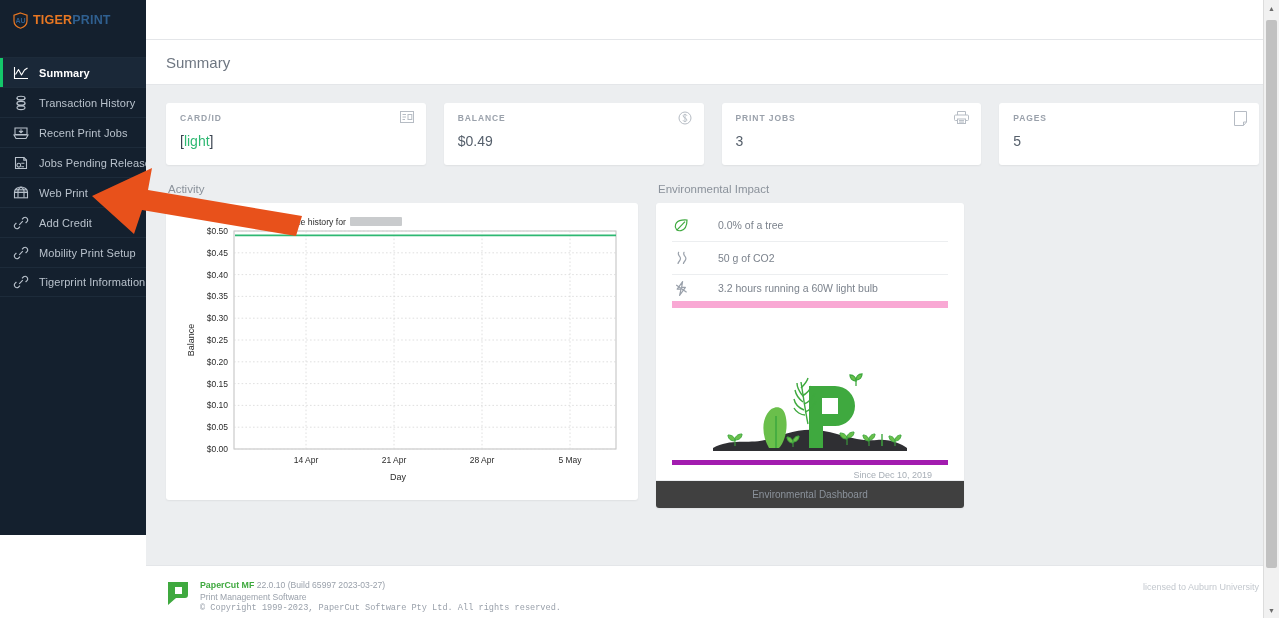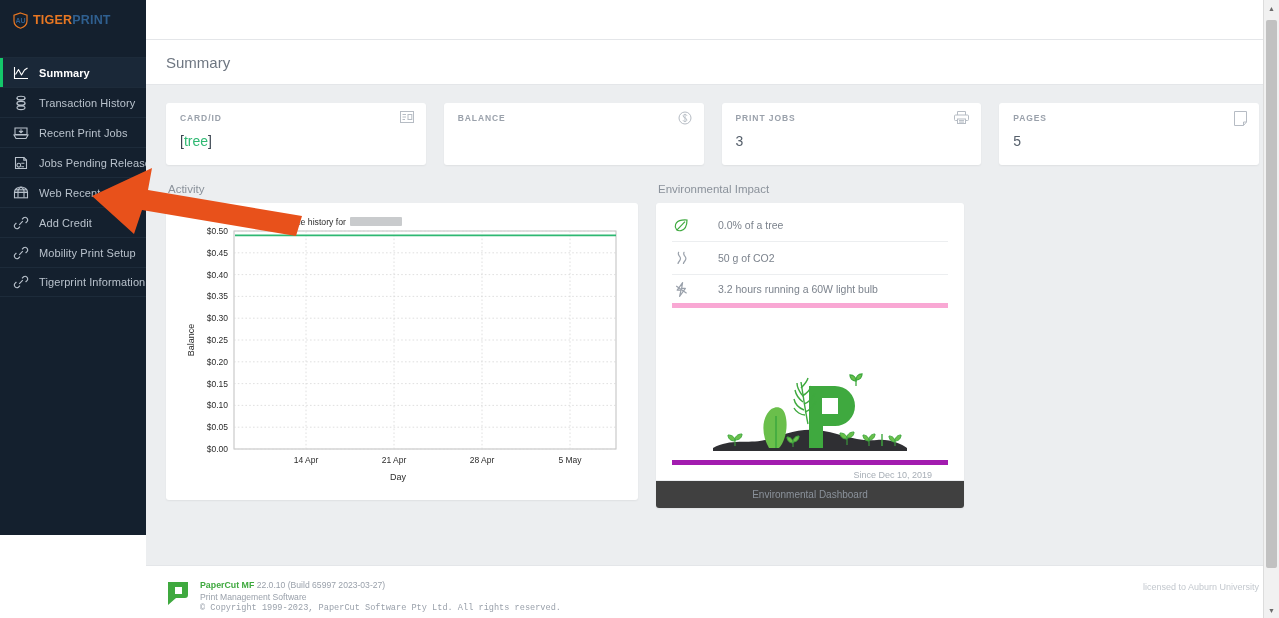--- a/index.html
+++ b/index.html
@@ -130,21 +130,21 @@
   .redact { fill: #c9cbcd; }
 
   
   .env-box { height: 305px; display: flex; flex-direction: column; }
   .env-rows { padding: 6px 16px 0 16px; }
   .env-row {
     display: flex; align-items: center; gap: 28px;
     height: 33px;
     border-bottom: 1px solid #eceef0;
   }
-  .env-row:last-child { border-bottom: 5px solid #f9a8d4; }
+  .env-row:last-child { border-bottom: 7px solid #f9a8d4; }
   .env-ico { width: 18px; flex: 0 0 18px; display: flex; justify-content: center; }
   .env-text { font-size: 10.5px; color: #7c838d; }
   .env-art { flex: 1 1 auto; display: flex; align-items: flex-end; justify-content: center; padding-bottom: 2px; }
   .env-since {
     text-align: right; font-size: 9px; color: #a7aeb6;
     padding: 5px 16px 0 16px;
     border-top: 5px solid #a21caf;
     margin: 0 16px;
   }
   .env-footer {
@@ -267,21 +267,21 @@
       <div class="nav-item">
         <span class="ico">
           <svg width="16" height="16" viewBox="0 0 16 16" fill="none" stroke="#b9c2cc" stroke-width="1.1">
             <path d="M1.5 7.2 A6.5 5.2 0 0 1 14.5 7.2 Z"></path>
             <path d="M5 7.2 A6.5 5.2 0 0 1 8 2.2 A6.5 5.2 0 0 1 11 7.2"></path>
             <path d="M2.4 4.8 L13.6 4.8"></path>
             <rect x="1.5" y="7.4" width="13" height="5.4"></rect>
             <path d="M5 7.6 L5 12.6 M11 7.6 L11 12.6"></path>
           </svg>
         </span>
-        <span class="nav-label">Web Recent</span>
+        <span class="nav-label">Web Print</span>
       </div>
 
       <div class="nav-item">
         <span class="ico">
           <svg width="16" height="16" viewBox="0 0 16 16" fill="none" stroke="#b9c2cc" stroke-width="1.1">
             <path d="M6.2 9.8 L9.8 6.2"></path>
             <path d="M9 4.4 L10.6 2.8 A2.6 2.6 0 0 1 14.2 6.4 L12.6 8"></path>
             <path d="M7 11.6 L5.4 13.2 A2.6 2.6 0 0 1 1.8 9.6 L3.4 8"></path>
           </svg>
         </span>
@@ -320,32 +320,33 @@
     <div class="titlebar">
       <h1 class="page-title">Summary</h1>
     </div>
 
     <div class="content">
 
       <div class="cards">
 
         <div class="card">
           <div class="card-label">CARD/ID</div>
-          <div class="card-value link"><span>[</span><span class="lk">tree</span><span>]</span></div>
+          <div class="card-value link"><span>[</span><span class="lk">light</span><span>]</span></div>
           <span class="card-icon">
             <svg width="14" height="12" viewBox="0 0 14 12" fill="none" stroke="#b6bcc4" stroke-width="1">
               <rect x="0.5" y="0.5" width="13" height="11"></rect>
               <path d="M2.5 3.5 L6 3.5 M2.5 6 L6 6 M2.5 8.5 L5 8.5"></path>
               <rect x="8" y="3.5" width="3.8" height="5"></rect>
             </svg>
           </span>
         </div>
 
         <div class="card">
           <div class="card-label">BALANCE</div>
+          <div class="card-value">$0.49</div>
           <span class="card-icon">
             <svg width="14" height="14" viewBox="0 0 14 14" fill="none" stroke="#b6bcc4" stroke-width="1">
               <circle cx="7" cy="7" r="6"></circle>
               <path d="M7 3 L7 11" stroke-width=".9"></path>
               <path d="M8.8 4.8 C8.8 3.9 8 3.4 7 3.4 C6 3.4 5.2 3.9 5.2 4.9 C5.2 7.4 8.8 6.4 8.8 9 C8.8 10 8 10.6 7 10.6 C6 10.6 5.2 10.1 5.2 9.2" stroke-width=".9"></path>
             </svg>
           </span>
         </div>
 
         <div class="card">

